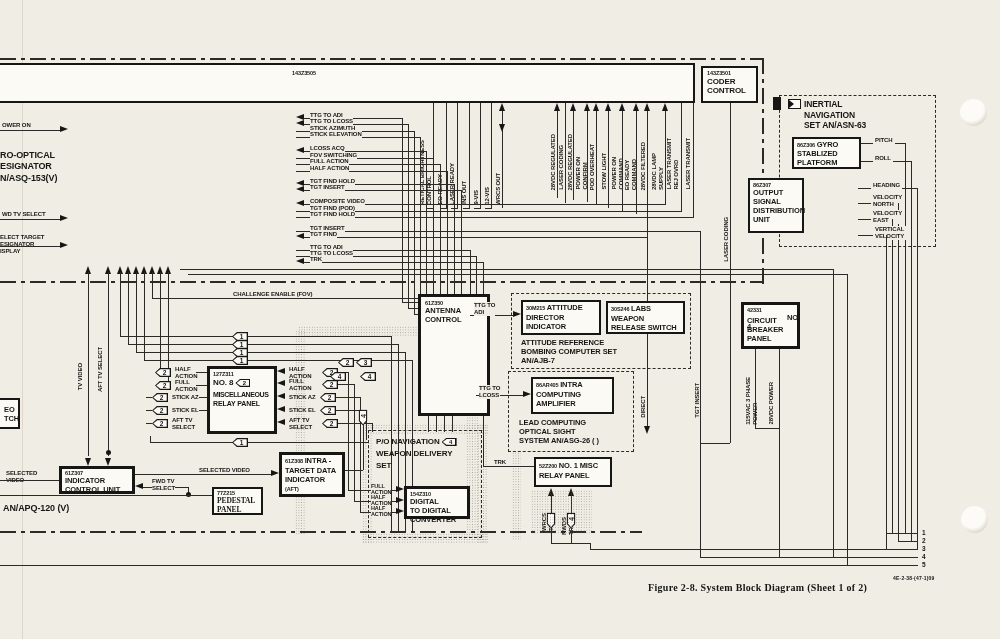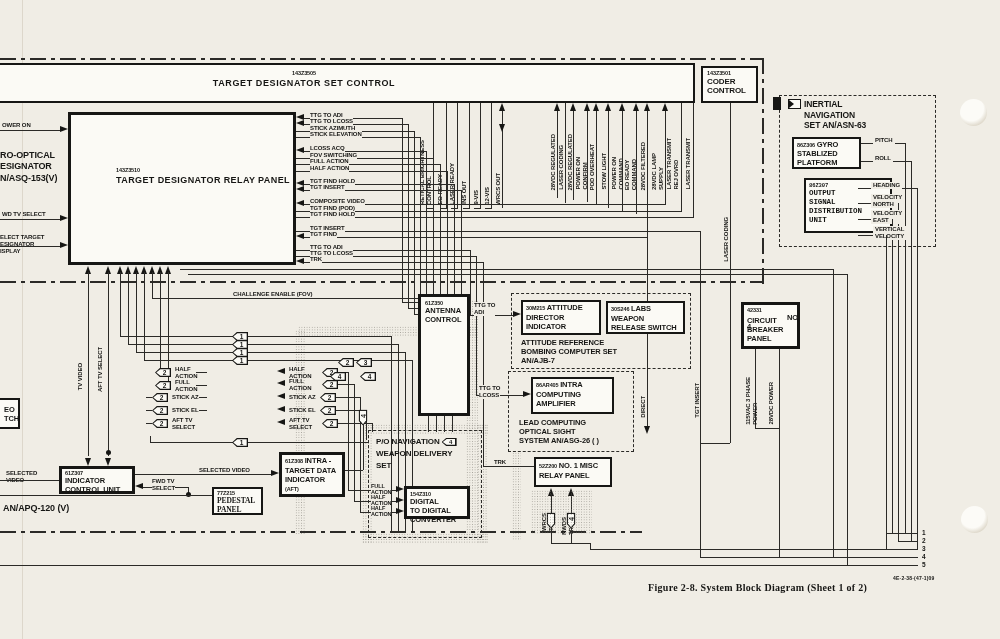--- a/index.html
+++ b/index.html
@@ -56,21 +56,20 @@
   <div class="stip" style="left:362px;top:424px;width:11px;height:120px;"></div>
   <div class="stip" style="left:477px;top:424px;width:11px;height:120px;"></div>
 
   <div class="hdash" style="left:0;top:58px;width:762px;"></div>
   <div class="vdash" style="left:762px;top:58px;height:226px;"></div>
   <div class="hdash" style="left:0;top:281px;width:762px;"></div>
   <div class="hdash" style="left:0;top:531px;width:642px;"></div>
 
   <div class="box" style="left:-8px;top:63px;width:703px;height:40px;">
     <div class="lab" style="left:160px;top:5px;width:300px;text-align:center;"><span class="id">143Z3505</span></div>
-    <div class="lab t9" style="left:110px;top:13px;width:400px;text-align:center;letter-spacing:.6px;">TARGET DESIGNATOR SET CONTROL</div>
   </div>
   <div class="box" style="left:701px;top:66px;width:57px;height:37px;">
     <div class="lab" style="left:4px;top:2px;"><span class="id">143Z3501</span></div>
     <div class="lab t8" style="left:4px;top:9px;">CODER
 CONTROL</div>
   </div>
 
   <div class="vlab" style="left:419px;bottom:434px;">RETICAL BRIGHTNESS
 CONTROL</div>
   <div class="vlab" style="left:437px;bottom:434px;">EO READY</div>
@@ -146,24 +145,20 @@
 N/ASQ-153(V)</div>
   <div class="lab" style="left:2px;top:211px;">WD TV SELECT</div>
   <div class="h" style="left:0;top:219px;width:60px;"></div>
     <div class="ar" style="left:60px;top:215px;"></div>
   <div class="lab" style="left:0;top:234px;">ELECT TARGET
 ESIGNATOR
 ISPLAY</div>
   <div class="h" style="left:0;top:246px;width:60px;"></div>
     <div class="ar" style="left:60px;top:242px;"></div>
 
-  <div class="box bx3" style="left:68px;top:112px;width:228px;height:153px;">
-    <div class="lab" style="left:45px;top:52px;"><span class="id">143Z3510</span></div>
-    <div class="lab t9" style="left:45px;top:60px;letter-spacing:.4px;">TARGET DESIGNATOR RELAY PANEL</div>
-  </div>
 
   <div class="al" style="left:296px;top:114px;"></div>
     <div class="h" style="left:304px;top:118px;width:98px;"></div>
     <div class="lab" style="left:310px;top:112px;">TTG TO ADI</div>
   <div class="al" style="left:296px;top:120px;"></div>
     <div class="h" style="left:304px;top:124px;width:104px;"></div>
     <div class="lab" style="left:310px;top:118px;background:#f0ede5;">TTG TO LCOSS</div>
   <div class="h" style="left:296px;top:131px;width:118px;"></div>
     <div class="lab" style="left:310px;top:125px;background:#f0ede5;">STICK AZIMUTH</div>
   <div class="h" style="left:296px;top:137px;width:124px;"></div>
@@ -287,20 +282,26 @@
     </div>
 
   <div class="h" style="left:150px;top:442px;width:218px;"></div>
     <div class="v" style="left:150px;top:436px;height:7px;"></div>
   <div class="conn" style="left:232px;top:438px;">
       <span class="co"></span>
       <span class="ci"></span>
       <span class="cn">1</span>
     </div>
 
+  <div class="box bx3" style="left:207px;top:366px;width:70px;height:68px;">
+    <div class="lab" style="left:3px;top:2px;"><span class="id">127Z311</span></div>
+    <div class="lab t8" style="left:3px;top:9px;"><span>NO. 8</span><span class="iconn"><span class="co"></span><span class="ci"></span><span class="cn">2</span></span></div>
+    <div class="lab" style="left:3px;top:22px;font-size:7px;letter-spacing:-0.4px;">MISCELLANEOUS</div>
+    <div class="lab" style="left:3px;top:31px;font-size:7px;">RELAY PANEL</div>
+  </div>
 
   <div class="conn" style="left:155px;top:368px;">
       <span class="co"></span>
       <span class="ci"></span>
       <span class="cn">2</span>
     </div>
     <div class="lab" style="left:175px;top:366px;">HALF
 ACTION</div>
     <div class="h" style="left:196px;top:372px;width:11px;"></div>
   <div class="conn" style="left:155px;top:381px;">
@@ -406,21 +407,21 @@
       <span class="cn">4</span>
     </div>
   <div class="conn down" style="left:355px;top:413px;">
       <span class="co"></span>
       <span class="ci"></span>
       <span class="cn">4</span>
     </div>
   <div class="v" style="left:363px;top:424px;height:46px;"></div>
     <div class="h" style="left:345px;top:470px;width:18px;"></div>
 
-  <div class="box bx3" style="left:418px;top:294px;width:52px;height:122px;">
+  <div class="box bx3" style="left:418px;top:294px;width:72px;height:122px;">
     <div class="lab" style="left:4px;top:3px;"><span class="id">61Z350</span></div>
     <div class="lab t7" style="left:4px;top:10px;">ANTENNA
 CONTROL</div>
   </div>
   <div class="v" style="left:428px;top:416px;height:16px;"></div>
   <div class="v" style="left:436px;top:416px;height:16px;"></div>
   <div class="v" style="left:444px;top:416px;height:16px;"></div>
   <div class="v" style="left:452px;top:416px;height:16px;"></div>
 
   <div class="h" style="left:470px;top:315px;width:43px;"></div>
@@ -506,21 +507,21 @@
   <div class="dbox" style="left:779px;top:95px;width:157px;height:152px;"></div>
   <div style="position:absolute;left:773px;top:97px;width:8px;height:13px;background:#161614;"></div>
   <div class="lab" style="left:788px;top:99px;font-size:8.5px;line-height:1.25;"><span class="flagicon"></span><span style="white-space:pre-line;vertical-align:top;display:inline-block;">INERTIAL
 NAVIGATION
 SET AN/ASN-63</span></div>
   <div class="box" style="left:792px;top:137px;width:69px;height:32px;">
     <div class="lab" style="left:3px;top:2px;"><span class="id">86Z306</span> <span class="t7" style="font-weight:bold;">GYRO</span></div>
     <div class="lab t7" style="left:3px;top:11px;">STABLIZED
 PLATFORM</div>
   </div>
-  <div class="box" style="left:804px;top:178px;width:88px;height:55px;font-family:Liberation Mono, monospace;">
+  <div class="box" style="left:748px;top:178px;width:56px;height:55px;">
     <div class="lab" style="left:3px;top:2px;"><span class="id">86Z307</span></div>
     <div class="lab t7" style="left:3px;top:9px;">OUTPUT
 SIGNAL
 DISTRIBUTION
 UNIT</div>
   </div>
 
   <div class="h" style="left:861px;top:143px;width:44px;"></div>
     <div class="lab" style="left:873px;top:137px;background:#f0ede5;padding:0 2px;">PITCH</div>
     <div class="v" style="left:905px;top:143px;height:390px;"></div>

